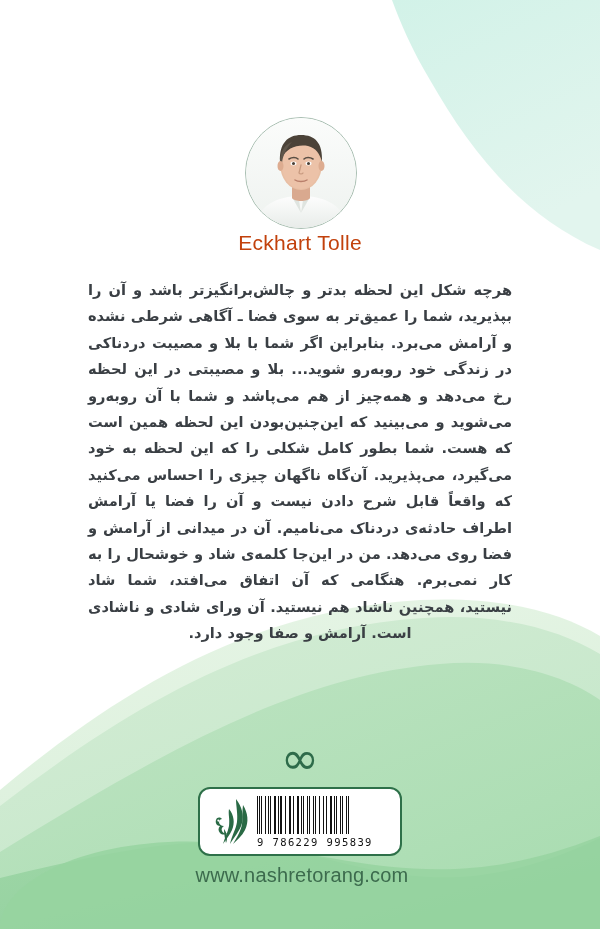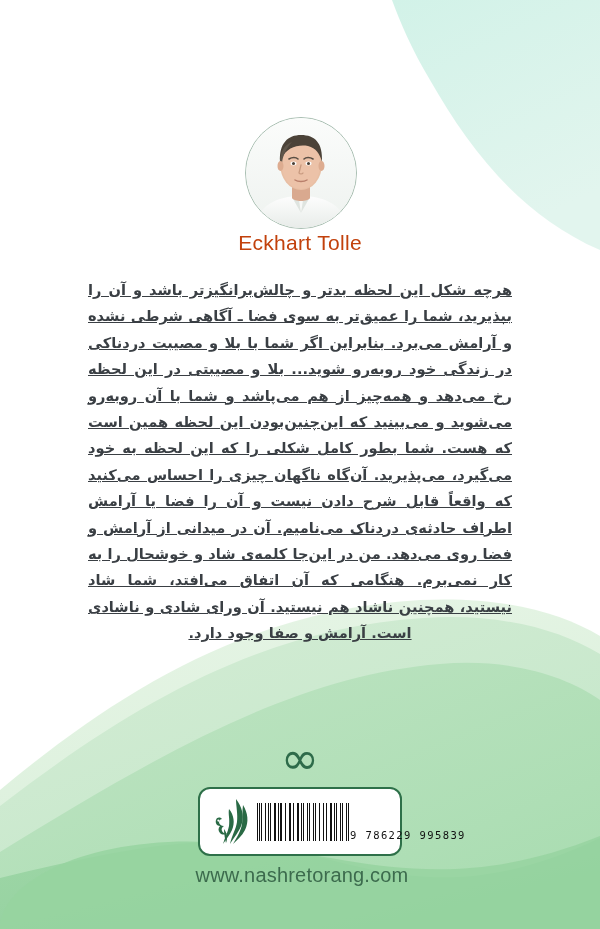--- a/index.html
+++ b/index.html
@@ -57,21 +57,20 @@
     top: 277px;
     width: 424px;
     direction: rtl;
     text-align: justify;
     text-align-last: center;
     color: #3a3f44;
     font-family: "DejaVu Sans", sans-serif;
     font-size: 14.6px;
     line-height: 26.4px;
     font-weight: 700;
-    text-decoration: underline;
   }
   .blurb p {
     margin: 0;
   }
   
   .infinity {
     position: absolute;
     left: 0;
     top: 735px;
     width: 600px;
@@ -100,22 +99,22 @@
     width: 44px;
     height: 52px;
     flex: 0 0 44px;
     display: flex;
     align-items: center;
     justify-content: center;
   }
   .barcode-wrap {
     flex: 1 1 auto;
     display: flex;
-    flex-direction: row;
-    align-items: flex-end;
+    flex-direction: column;
+    align-items: flex-start;
     justify-content: center;
     padding-left: 4px;
   }
   .bars {
     display: flex;
     align-items: flex-end;
     height: 38px;
     gap: 0px;
   }
   .bars i {

